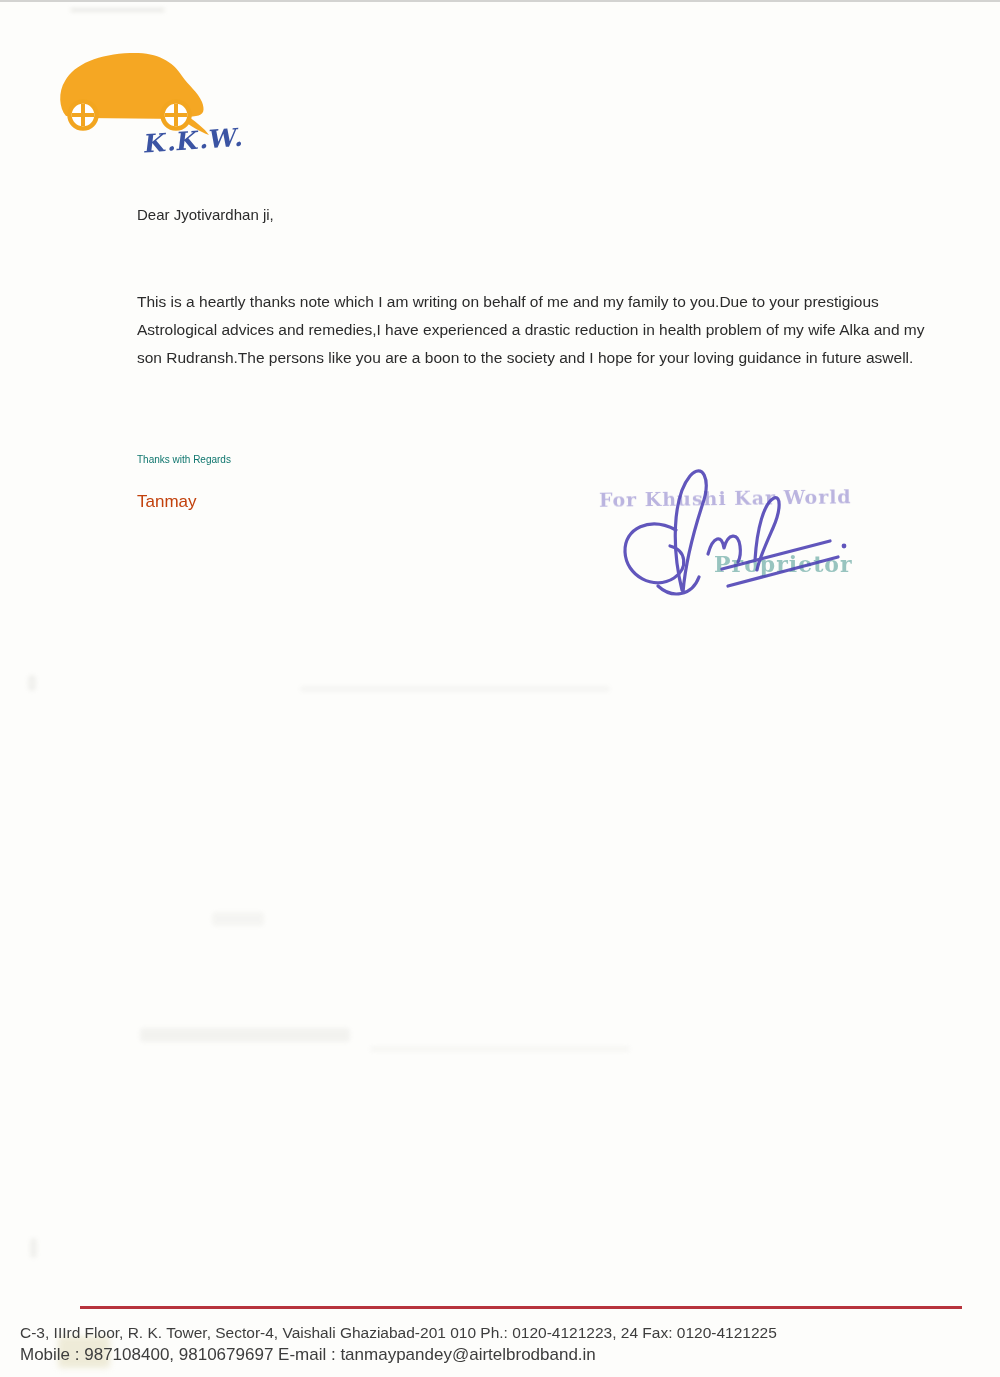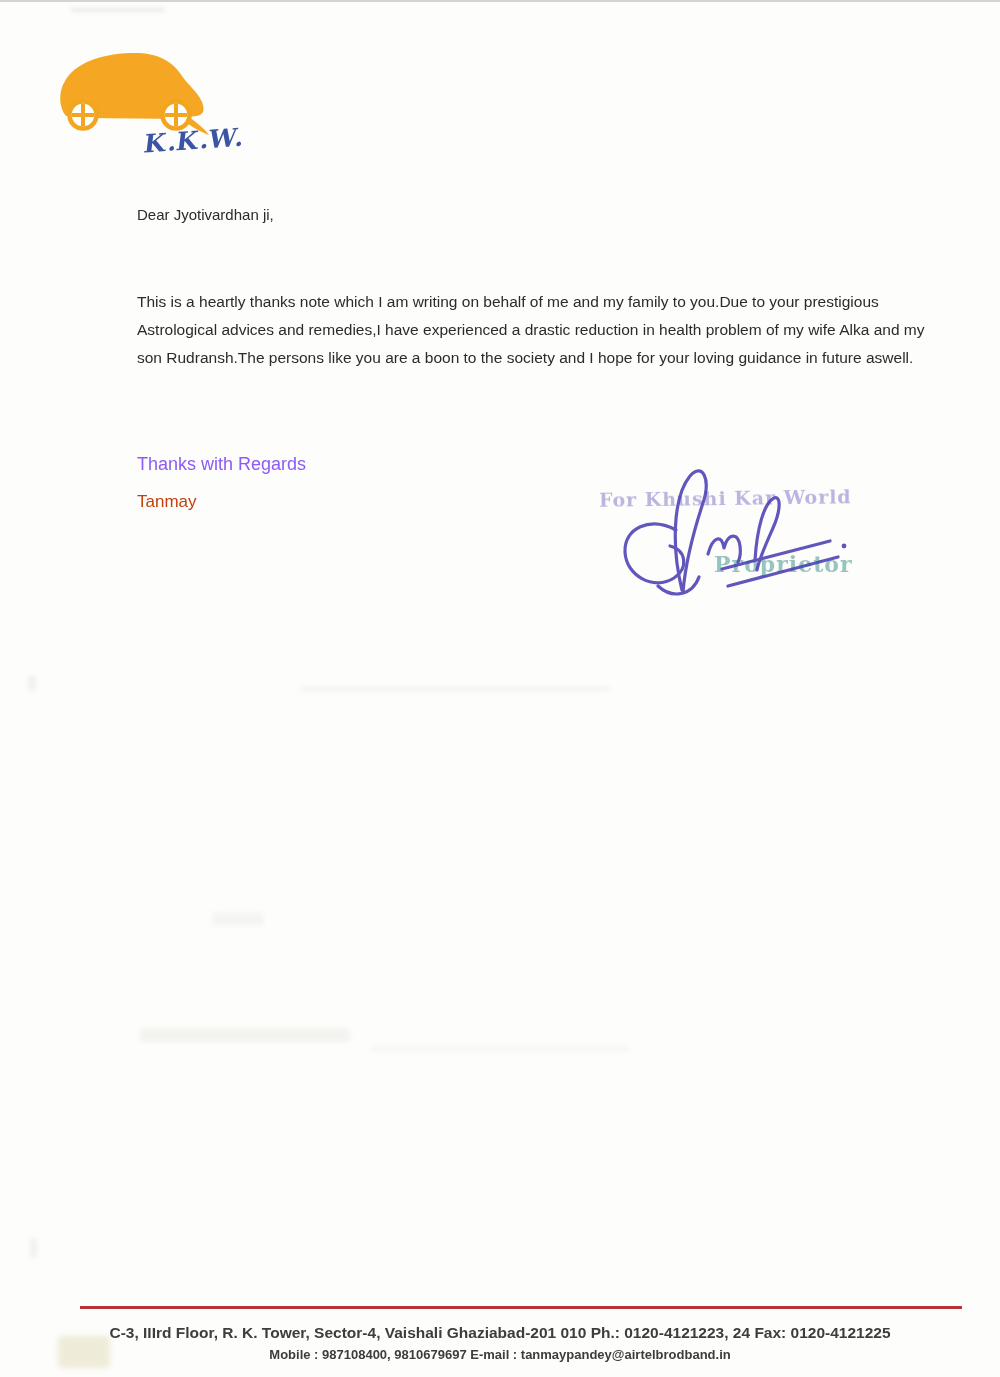--- a/index.html
+++ b/index.html
@@ -42,21 +42,21 @@
     letter-spacing:0px;
     white-space:nowrap;
   }
 
   
   .salutation{position:absolute;left:137px;top:206px;font-size:15px;color:#2b2b2b;}
   .letter-body{
     position:absolute;left:137px;top:288px;width:790px;
     font-size:15.5px;line-height:28px;color:#2b2b2b;
   }
-  .closing{position:absolute;left:137px;top:454px;font-size:18px;color:#8b5cf6;}
+  .closing{position:absolute;left:137px;top:454px;font-size:10px;color:#0f766e;}
   .signatory{position:absolute;left:137px;top:492px;font-size:17px;color:#c2410c;}
 
   
   .stamp-line1{
     position:absolute;left:599px;top:487px;
     font-family:"DejaVu Serif", serif;font-weight:bold;
     font-size:19px;color:#8f84cd;opacity:.6;
     letter-spacing:1px;white-space:nowrap;
     transform:rotate(-.8deg);
     filter:blur(.4px);
@@ -67,24 +67,24 @@
     font-size:22px;color:#0f766e;opacity:.42;
     letter-spacing:1px;white-space:nowrap;
     filter:blur(.5px);
   }
   .signature-svg{position:absolute;left:598px;top:458px;}
 
   
   .footer-rule{position:absolute;left:80px;top:1306px;width:882px;height:3px;background:#b7333c;}
   .footer-text{
     position:absolute;left:20px;top:1322px;width:960px;
-    text-align:center;font-weight:bold;color:#3d3d3d;
+    font-weight:normal;color:#3d3d3d;
   }
   .footer-line1{font-size:15.5px;line-height:22px;white-space:nowrap;}
-  .footer-line2{font-size:13px;line-height:22px;white-space:nowrap;}
+  .footer-line2{font-size:17px;line-height:22px;white-space:nowrap;}
 </style>
 </head>
 <body>
 
 <div class="page">
 
   <div class="scan-top-edge"></div>
   <div class="smudge a1"></div>
   <div class="smudge a2"></div>
   <div class="smudge a3"></div>

